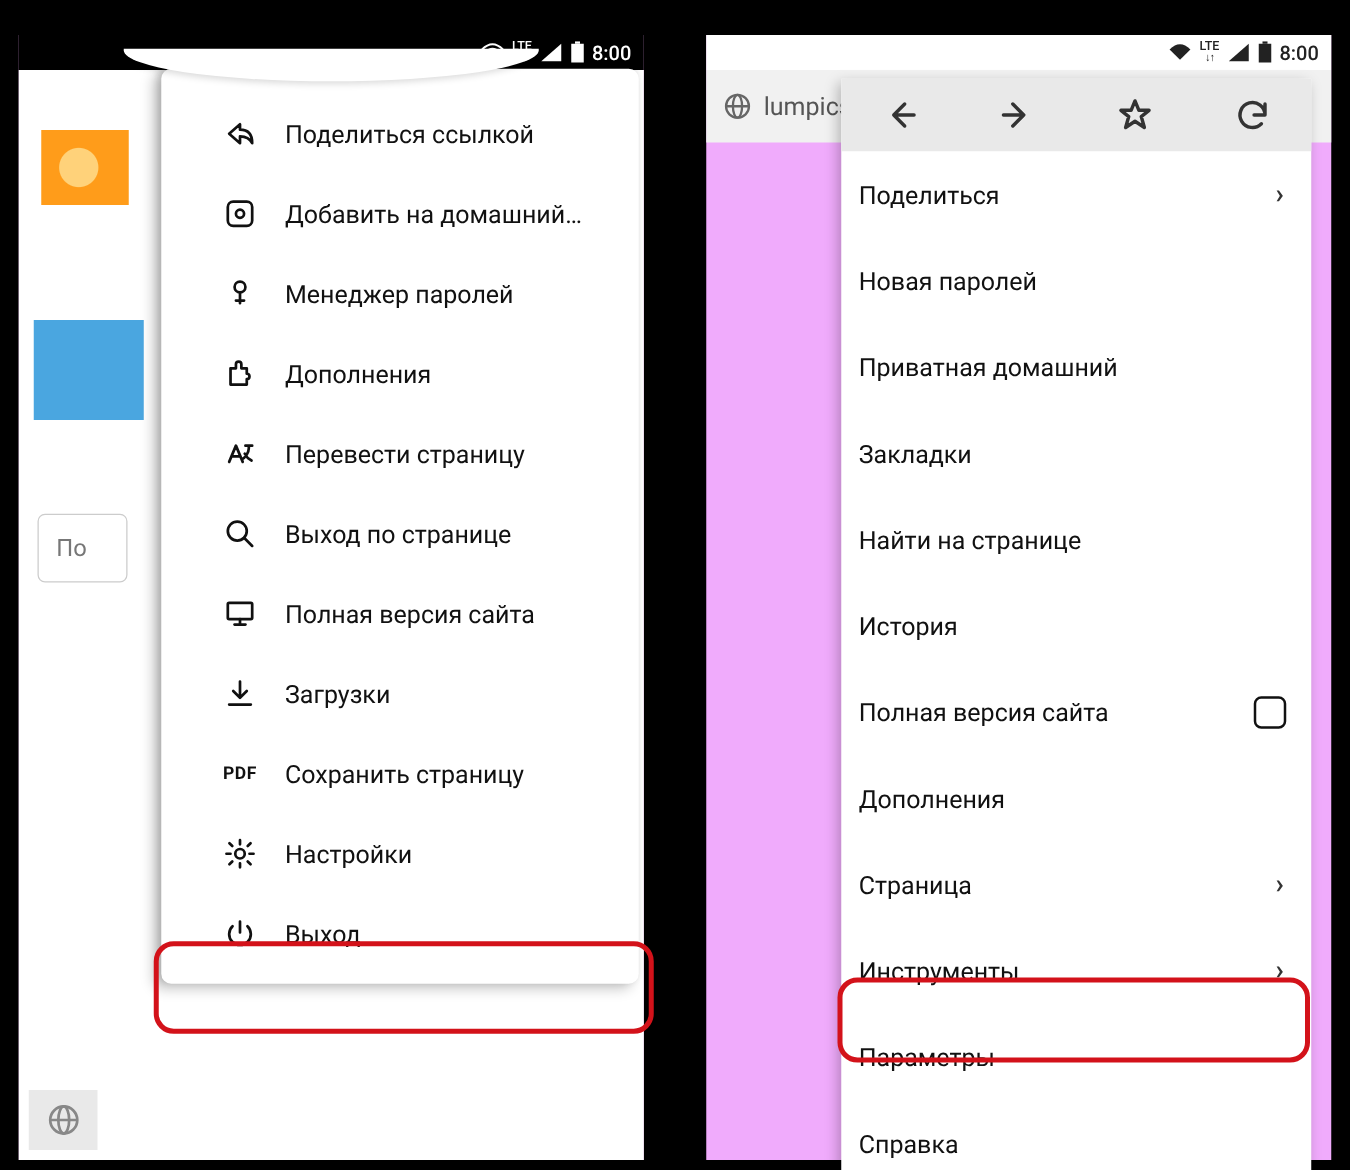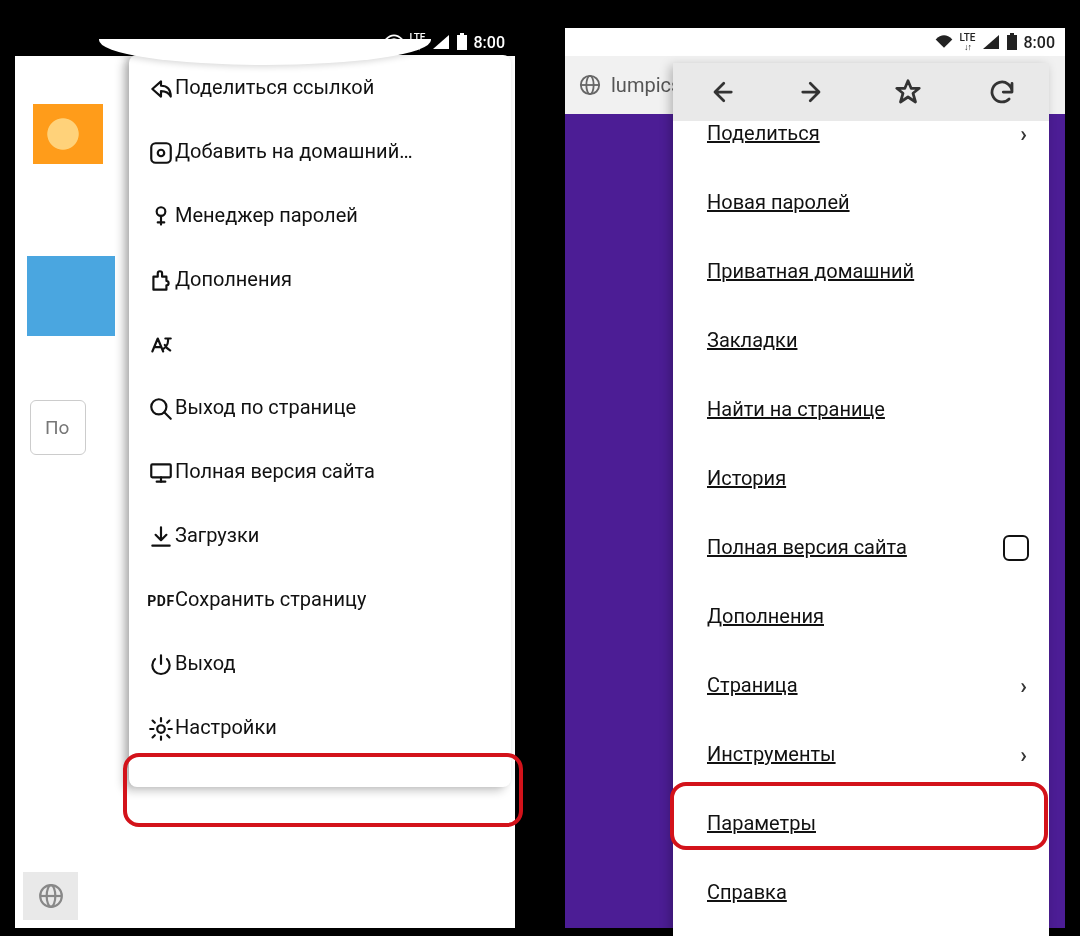--- a/index.html
+++ b/index.html
@@ -6,21 +6,21 @@
   body {
     background: #000;
     width: 1080px;
     height: 936px;
     font-family: Roboto, Arial, sans-serif;
     position: relative;
     overflow: hidden;
   }
   .phone {
     position: absolute;
-    background: #4c1d95;
+    background: #f0abfc;
     box-shadow: 4px 4px 8px rgba(0,0,0,0.6);
   }
   .phone-left { left: 15px; top: 28px; width: 500px; height: 900px; }
   .phone-right { left: 565px; top: 28px; width: 500px; height: 900px; }
 
   
   .statusbar {
     height: 28px;
     display: flex;
     align-items: center;
@@ -48,21 +48,21 @@
     position:absolute; left:-30px; top:-30px; width:120px; height:120px;
     border-radius:50%;
     background: radial-gradient(circle at 50% 50%, #ffd27a 0 18%, #ff9c1a 19% 100%);
     transform: rotate(-15deg);
   }
   .blue-block {
     position:absolute; left:12px; top:200px; width:88px; height:80px;
     background:#4aa6e0;
   }
   .search-box {
-    position:absolute; left:15px; top:344px; width:56px; height:55px;
+    position:absolute; left:15px; top:355px; width:72px; height:55px;
     border:1px solid #ccc; border-radius:6px; display:flex; align-items:center;
     padding-left:14px; font-size:19px; color:#777; background:#fff;
   }
   .bottom-tab {
     position:absolute; left:8px; bottom:8px; width:55px; height:48px;
     background:#e9e9e9; display:flex; align-items:center; justify-content:center;
   }
 
   
   .popup {
@@ -72,30 +72,31 @@
     border-radius:8px;
     box-shadow: -6px 4px 10px rgba(0,0,0,0.22), -2px -2px 6px rgba(0,0,0,0.15);
     padding: 20px 0 8px 0;
   }
   .popup-notch {
     position:absolute; top:-16px; left:-30px; right:80px; height:26px;
     background:#fff; border-radius:0 0 200px 200px / 0 0 30px 30px;
     box-shadow: -2px 2px 6px rgba(0,0,0,0.15);
   }
   .mitem {
-    display:flex; align-items:flex-start;
+    display:flex; align-items:center;
     height:64px;
     padding: 0 18px 0 18px;
+    gap: 22px;
     font-size:20px;
     color:#111;
     cursor:pointer;
     position:relative;
   }
   .mitem .mlabel { white-space:nowrap; overflow:hidden; text-overflow:ellipsis; }
-  .micon { width:28px; height:28px; flex:0 0 28px; display:flex; align-items:center; justify-content:center; }
+  .micon { width:28px; height:28px; flex:0 0 28px; display:flex; align-items:center; justify-content:center;margin-left:31px; }
   .micon svg { width:26px; height:26px; stroke:#111; stroke-width:2; fill:none; stroke-linecap:round; stroke-linejoin:round; }
   .pdf { font-size:14px; font-weight:700; letter-spacing:0.5px; }
 
   .highlight {
     position:absolute;
     border:4px solid #d3121a;
     border-radius:16px;
     pointer-events:none;
   }
   .hl-left { left:108px; top:725px; width:400px; height:74px; }
@@ -112,24 +113,23 @@
     background:#fff;
     box-shadow: -3px 3px 10px rgba(0,0,0,0.25);
   }
   .rtop {
     height:58px; background:#e9e9e9;
     display:flex; align-items:center; justify-content:space-around;
   }
   .rtop .nbtn { width:36px; height:36px; display:flex; align-items:center; justify-content:center; cursor:pointer; }
   .rtop svg { width:30px; height:30px; stroke:#333; stroke-width:2.2; fill:none; stroke-linecap:round; stroke-linejoin:round; }
   .ritem {
-    height:69px; display:flex; 
-    padding:0 34px; font-size:20px; color:#111; cursor:pointer;
+    height:69px; display:flex; align-items:center;
+    padding:0 14px; font-size:20px; color:#111; cursor:pointer;
     position:relative;
-    text-decoration:underline;
   }
   .ritem .chev { position:absolute; right:22px; font-size:22px; color:#333; font-weight:600; }
   .dv-check {
     position:absolute; right:20px; width:26px; height:26px; border:2.5px solid #111; border-radius:6px;
   }
   .hl-right { left:670px; top:782px; width:378px; height:68px; }
 </style>
 </head>
 <body>
 
@@ -206,20 +206,21 @@
           </svg>
         </span>
       <span class="mlabel">Дополнения</span>
     </div>
     <div class="mitem">
       <span class="micon">
           <svg viewBox="0 0 24 24">
             <path d="M4 18l5-12 5 12M6 14h6M16 6h5m-2.5 0v2c0 4-3 7-5 8m2-4c1 2 3 4 5 5"></path>
           </svg>
         </span>
+      <span class="mlabel">Перевести страницу</span>
     </div>
     <div class="mitem">
       <span class="micon">
           <svg viewBox="0 0 24 24">
             <circle cx="10" cy="10" r="7"></circle>
             <line x1="15" y1="15" x2="21" y2="21"></line>
           </svg>
         </span>
       <span class="mlabel">Выход по странице</span>
     </div>
@@ -241,33 +242,33 @@
         </span>
       <span class="mlabel">Загрузки</span>
     </div>
     <div class="mitem">
       <span class="micon pdf">PDF</span>
       <span class="mlabel">Сохранить страницу</span>
     </div>
     <div class="mitem">
       <span class="micon">
           <svg viewBox="0 0 24 24">
-            <path d="M12 3v8M6.5 6.5a8 8 0 1011 0"></path>
-          </svg>
-        </span>
-      <span class="mlabel">Выход</span>
-    </div>
-    <div class="mitem">
-      <span class="micon">
-          <svg viewBox="0 0 24 24">
             <circle cx="12" cy="12" r="3.5"></circle>
             <path d="M12 2v3M12 19v3M4.2 4.2l2.1 2.1M17.7 17.7l2.1 2.1M2 12h3M19 12h3M4.2 19.8l2.1-2.1M17.7 6.3l2.1-2.1"></path>
           </svg>
         </span>
       <span class="mlabel">Настройки</span>
+    </div>
+    <div class="mitem">
+      <span class="micon">
+          <svg viewBox="0 0 24 24">
+            <path d="M12 3v8M6.5 6.5a8 8 0 1011 0"></path>
+          </svg>
+        </span>
+      <span class="mlabel">Выход</span>
     </div>
   </div>
   <div class="highlight hl-left"></div>
 </div>
 
 <div class="phone phone-right">
   <div class="statusbar sb-light">
     <svg width="20" height="16" viewBox="0 0 24 18">
         <path d="M2 6 Q12 -4 22 6 L12 16 Z" fill="#222"></path>
       </svg>

